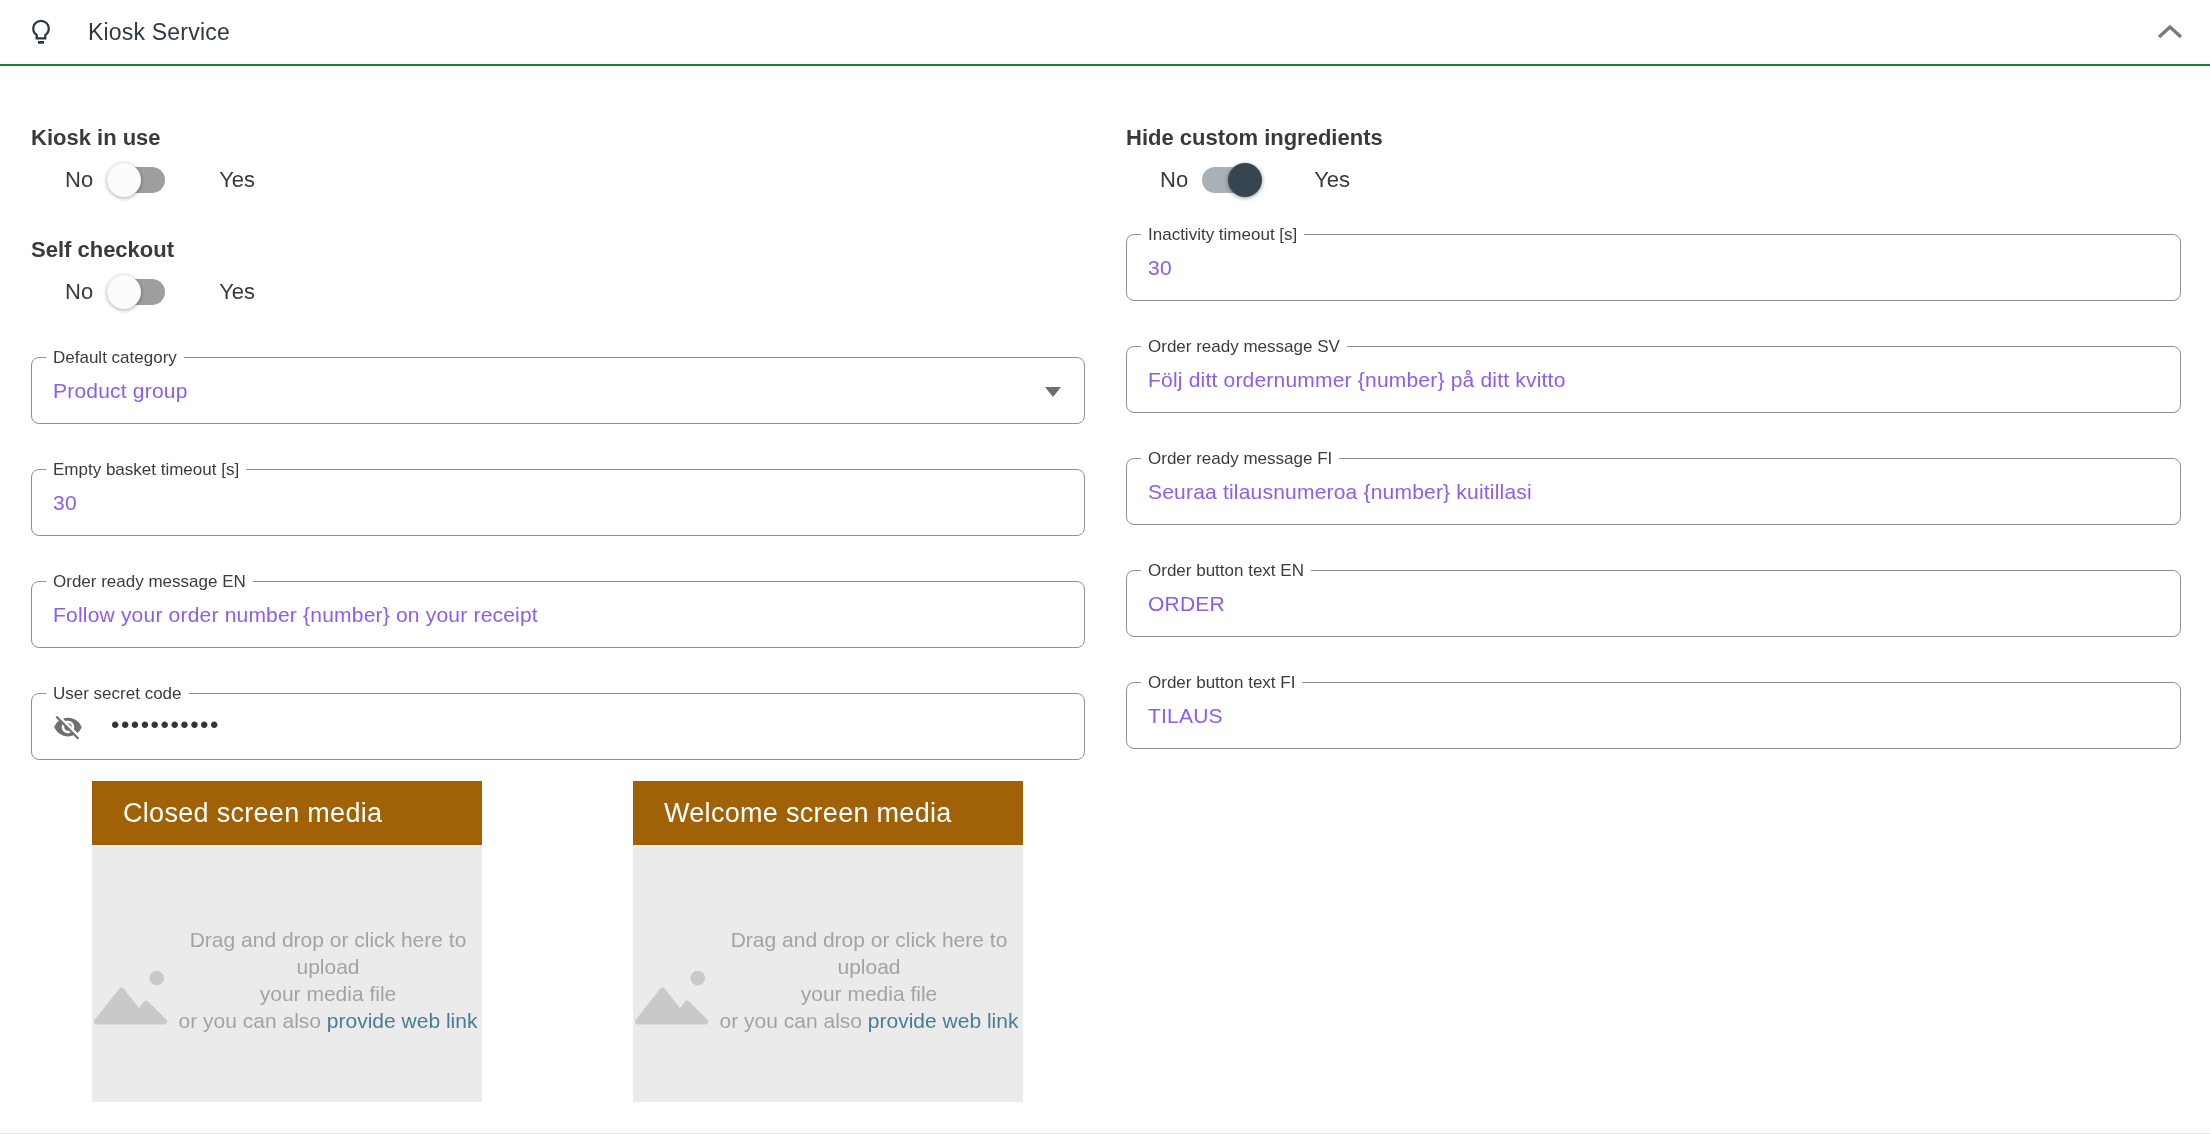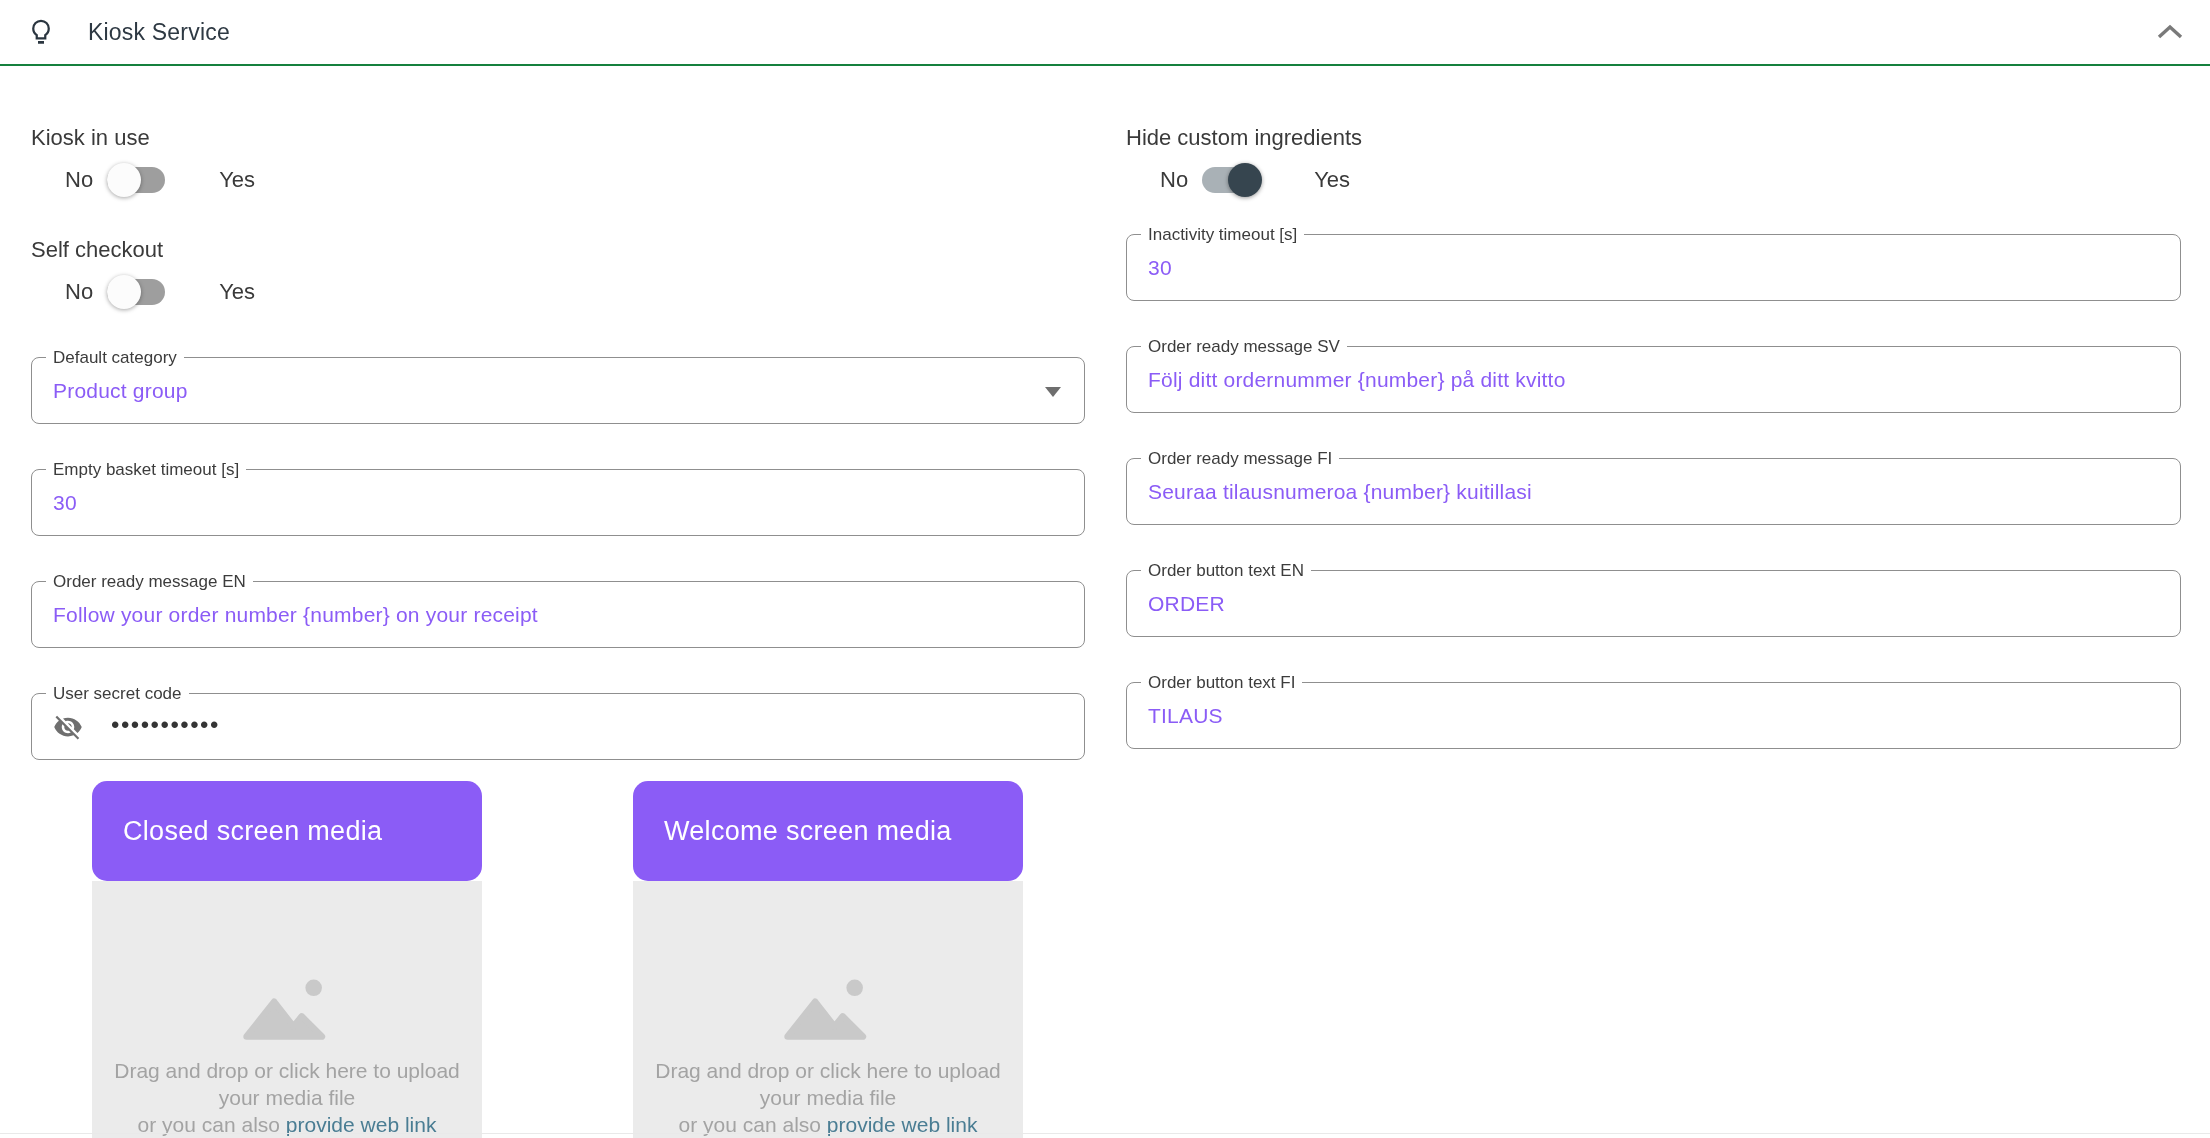--- a/index.html
+++ b/index.html
@@ -13,21 +13,21 @@
   .panel-title { margin-left:32px; font-size:23px; font-weight:500; color:#2e3943; letter-spacing:.2px; }
   .collapse-btn { position:absolute; right:22px; top:14px; width:36px; height:36px;
     display:flex; align-items:center; justify-content:center; cursor:pointer; }
 
   
   .content { display:flex; padding:0 29px 0 31px; }
   .col-left  { width:1054px; }
   .col-right { width:1055px; margin-left:41px; }
 
   
-  .section-label { margin-top:59px; font-size:22px; color:#3a3a3a; line-height:26px; }
+  .section-label { margin-top:59px; font-size:22px; color:#3a3a3a; line-height:26px;font-weight:bold; }
   .toggle-row { display:flex; align-items:center; margin-top:12px; height:34px; }
   .toggle-row .word { font-size:22px; color:#3a3a3a;margin-left:34px; }
   .switch { position:relative; width:60px; height:34px; margin:0 18px 0 14px; cursor:pointer; flex:0 0 auto; }
   .switch .track { position:absolute; top:4px; left:0; width:58px; height:26px;
     border-radius:13px; background:#9e9e9e; }
   .switch .knob  { position:absolute; top:0; left:0; width:34px; height:34px; border-radius:50%;
     background:#fcfcfc; box-shadow:0 1px 4px rgba(0,0,0,.35); }
   .switch.on .track { background:#a9b1b6; }
   .switch.on .knob  { left:26px; background:#36454f; box-shadow:0 1px 4px rgba(0,0,0,.4); }
   .toggle-gap { margin-top:40px; }
@@ -45,24 +45,24 @@
     border-left:8px solid transparent; border-right:8px solid transparent;
     border-top:10px solid #6e6e6e; }
   .eye-btn { width:32px; height:32px; margin-left:20px; margin-right:27px;
     display:flex; align-items:center; justify-content:center; cursor:pointer; flex:0 0 auto; }
   .eye-btn svg { width:30px; height:30px; color:#6f6f6f; }
   .dots { font-size:24px; letter-spacing:1.5px; color:#353535; transform:translateY(-2px); }
 
   
   .media-row { display:flex; margin-top:21px; margin-left:61px; gap:151px; }
   .media-box { width:390px; cursor:pointer; }
-  .media-head { height:100px; background:#8b5cf6; color:#ffffff; font-size:27px;
-    display:flex; align-items:center; padding-left:31px; letter-spacing:.3px;border-radius:15px; }
-  .media-body { height:257px; background:#ebebeb; display:flex; flex-direction:column;
-    align-items:center;justify-content:flex-end; }
+  .media-head { height:64px; background:#a16207; color:#ffffff; font-size:27px;
+    display:flex; align-items:center; padding-left:31px; letter-spacing:.3px; }
+  .media-body { height:257px; background:#ebebeb; display:flex; 
+    align-items:center; }
   .media-icon { margin-top:46px; width:92px; height:70px; }
   .media-hint { margin-top:13px; text-align:center; font-size:21px; line-height:27px; color:#a3a3a3; }
   .media-link { color:#4a7d93; cursor:pointer; }
 
   .bottom-divider { position:absolute; left:0; right:0; top:1133px; height:1px; background:#e9e9e9; }
 </style>
 </head>
 <body>
 
 <div class="panel-header">

